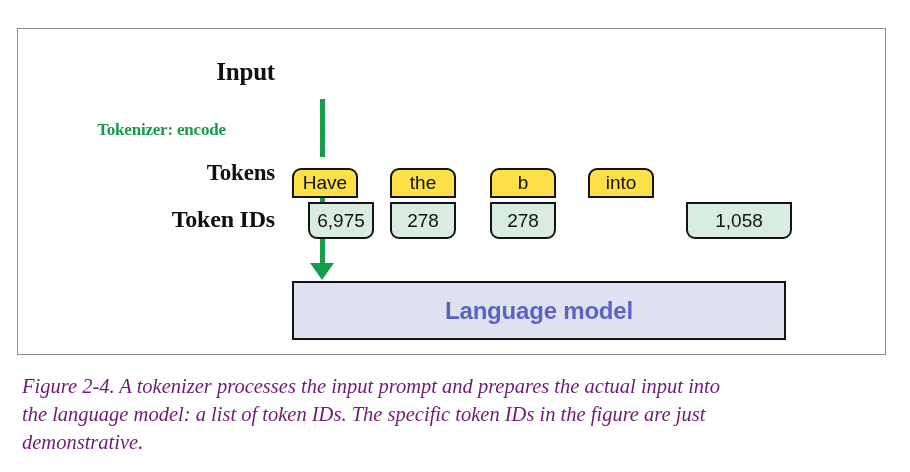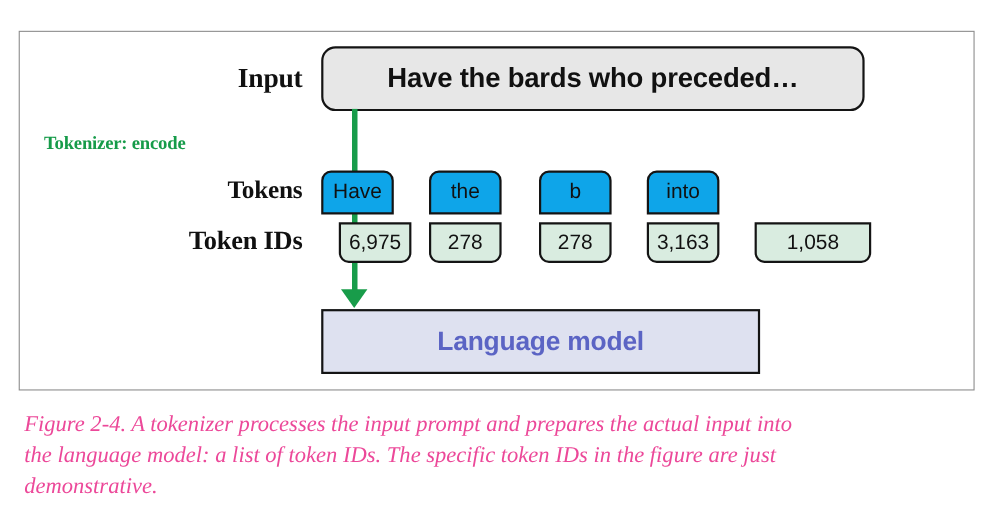--- a/index.html
+++ b/index.html
@@ -49,21 +49,21 @@
     width: 215px;
     font-size: 25px;
   }
   .label-tokenizer {
     left: 40px;
     top: 120px;
     width: 243px;
     font-size: 17px;
     color: #169b49;
     font-weight: bold;
-    text-align: left;
+    text-align: center;
   }
   .label-tokens {
     left: 60px;
     top: 160px;
     width: 215px;
     font-size: 23px;
   }
   .label-token-ids {
     left: 30px;
     top: 206px;
@@ -114,23 +114,24 @@
     top: 0;
     box-sizing: border-box;
     display: flex;
     align-items: center;
     justify-content: center;
     border: 2.5px solid #141414;
     font-size: 19px;
     color: #111111;
   }
   .token-cell {
-    height: 40px;
-    background: #0ea5e9;
+    height: 30px;
+    background: #fde047;
     border-radius: 9px 9px 0 0;
+    margin-top: 13px;
   }
   .id-cell {
     height: 37px;
     background: #d9ece0;
     border-radius: 0 0 9px 9px;
   }
 
   
   .connector-line {
     position: absolute;
@@ -150,21 +151,21 @@
     border-left: 12px solid transparent;
     border-right: 12px solid transparent;
     border-top: 17px solid #189c4a;
   }
 
   
   .lm-box {
     position: absolute;
     left: 292px;
     top: 281px;
-    width: 399px;
+    width: 494px;
     height: 59px;
     background: #dee1f0;
     border: 2.5px solid #141414;
     box-sizing: border-box;
     display: flex;
     align-items: center;
     justify-content: center;
   }
   .lm-text {
     font-size: 24px;
@@ -176,59 +177,55 @@
   
   .caption {
     position: absolute;
     left: 22px;
     top: 372px;
     width: 700px;
     font-family: "Liberation Serif", serif;
     font-style: italic;
     font-size: 20.5px;
     line-height: 28px;
-    color: #ec4899;
+    color: #701a75;
   }
 </style>
 </head>
 <body>
 
 <div id="page">
 
   <div class="figure-frame"></div>
 
   <div class="row-label label-input">Input</div>
 
   <div class="row-label label-tokenizer">Tokenizer: encode</div>
 
   <div class="row-label label-tokens">Tokens</div>
 
   <div class="row-label label-token-ids">Token IDs</div>
 
-  <div class="input-box">
-    <span class="input-box-text">Have the bards who preceded…</span>
-  </div>
 
   <div class="connector-line conn-a"></div>
   <div class="connector-line conn-b"></div>
   <div class="connector-line conn-c"></div>
   <div class="arrow-head"></div>
 
   <div class="token-row" id="token-row">
       <div class="cell token-cell" style="left: 0px; width: 66px;">Have</div>
       <div class="cell token-cell" style="left: 98px; width: 66px;">the</div>
       <div class="cell token-cell" style="left: 198px; width: 66px;">b</div>
       <div class="cell token-cell" style="left: 296px; width: 66px;">into</div>
     </div>
 
   <div class="id-row" id="id-row">
       <div class="cell id-cell" style="left: 16px; width: 66px;">6,975</div>
       <div class="cell id-cell" style="left: 98px; width: 66px;">278</div>
       <div class="cell id-cell" style="left: 198px; width: 66px;">278</div>
-      <div class="cell id-cell" style="left: 296px; width: 66px;">3,163</div>
       <div class="cell id-cell" style="left: 394px; width: 106px;">1,058</div>
     </div>
 
   <div class="lm-box">
     <span class="lm-text">Language model</span>
   </div>
 
   <div class="caption">Figure 2-4. A tokenizer processes the input prompt and prepares the actual input into the language model: a list of token IDs. The specific token IDs in the figure are just demonstrative.</div>
 
 </div>

